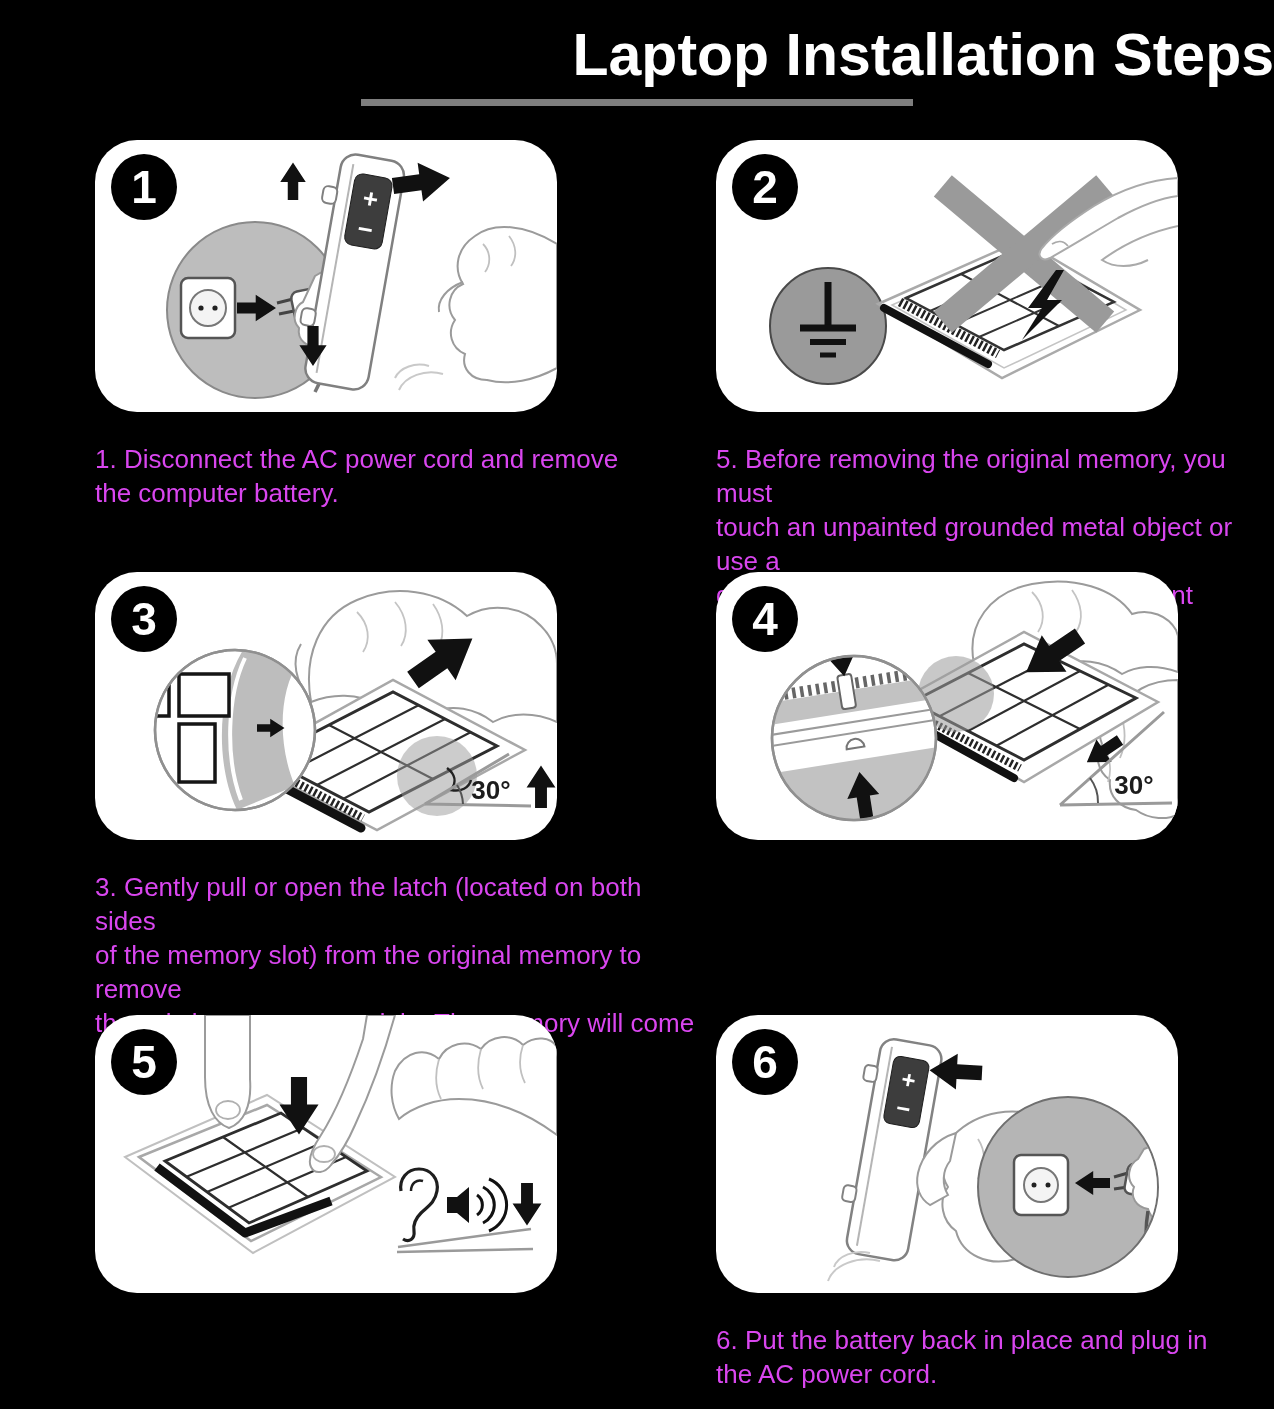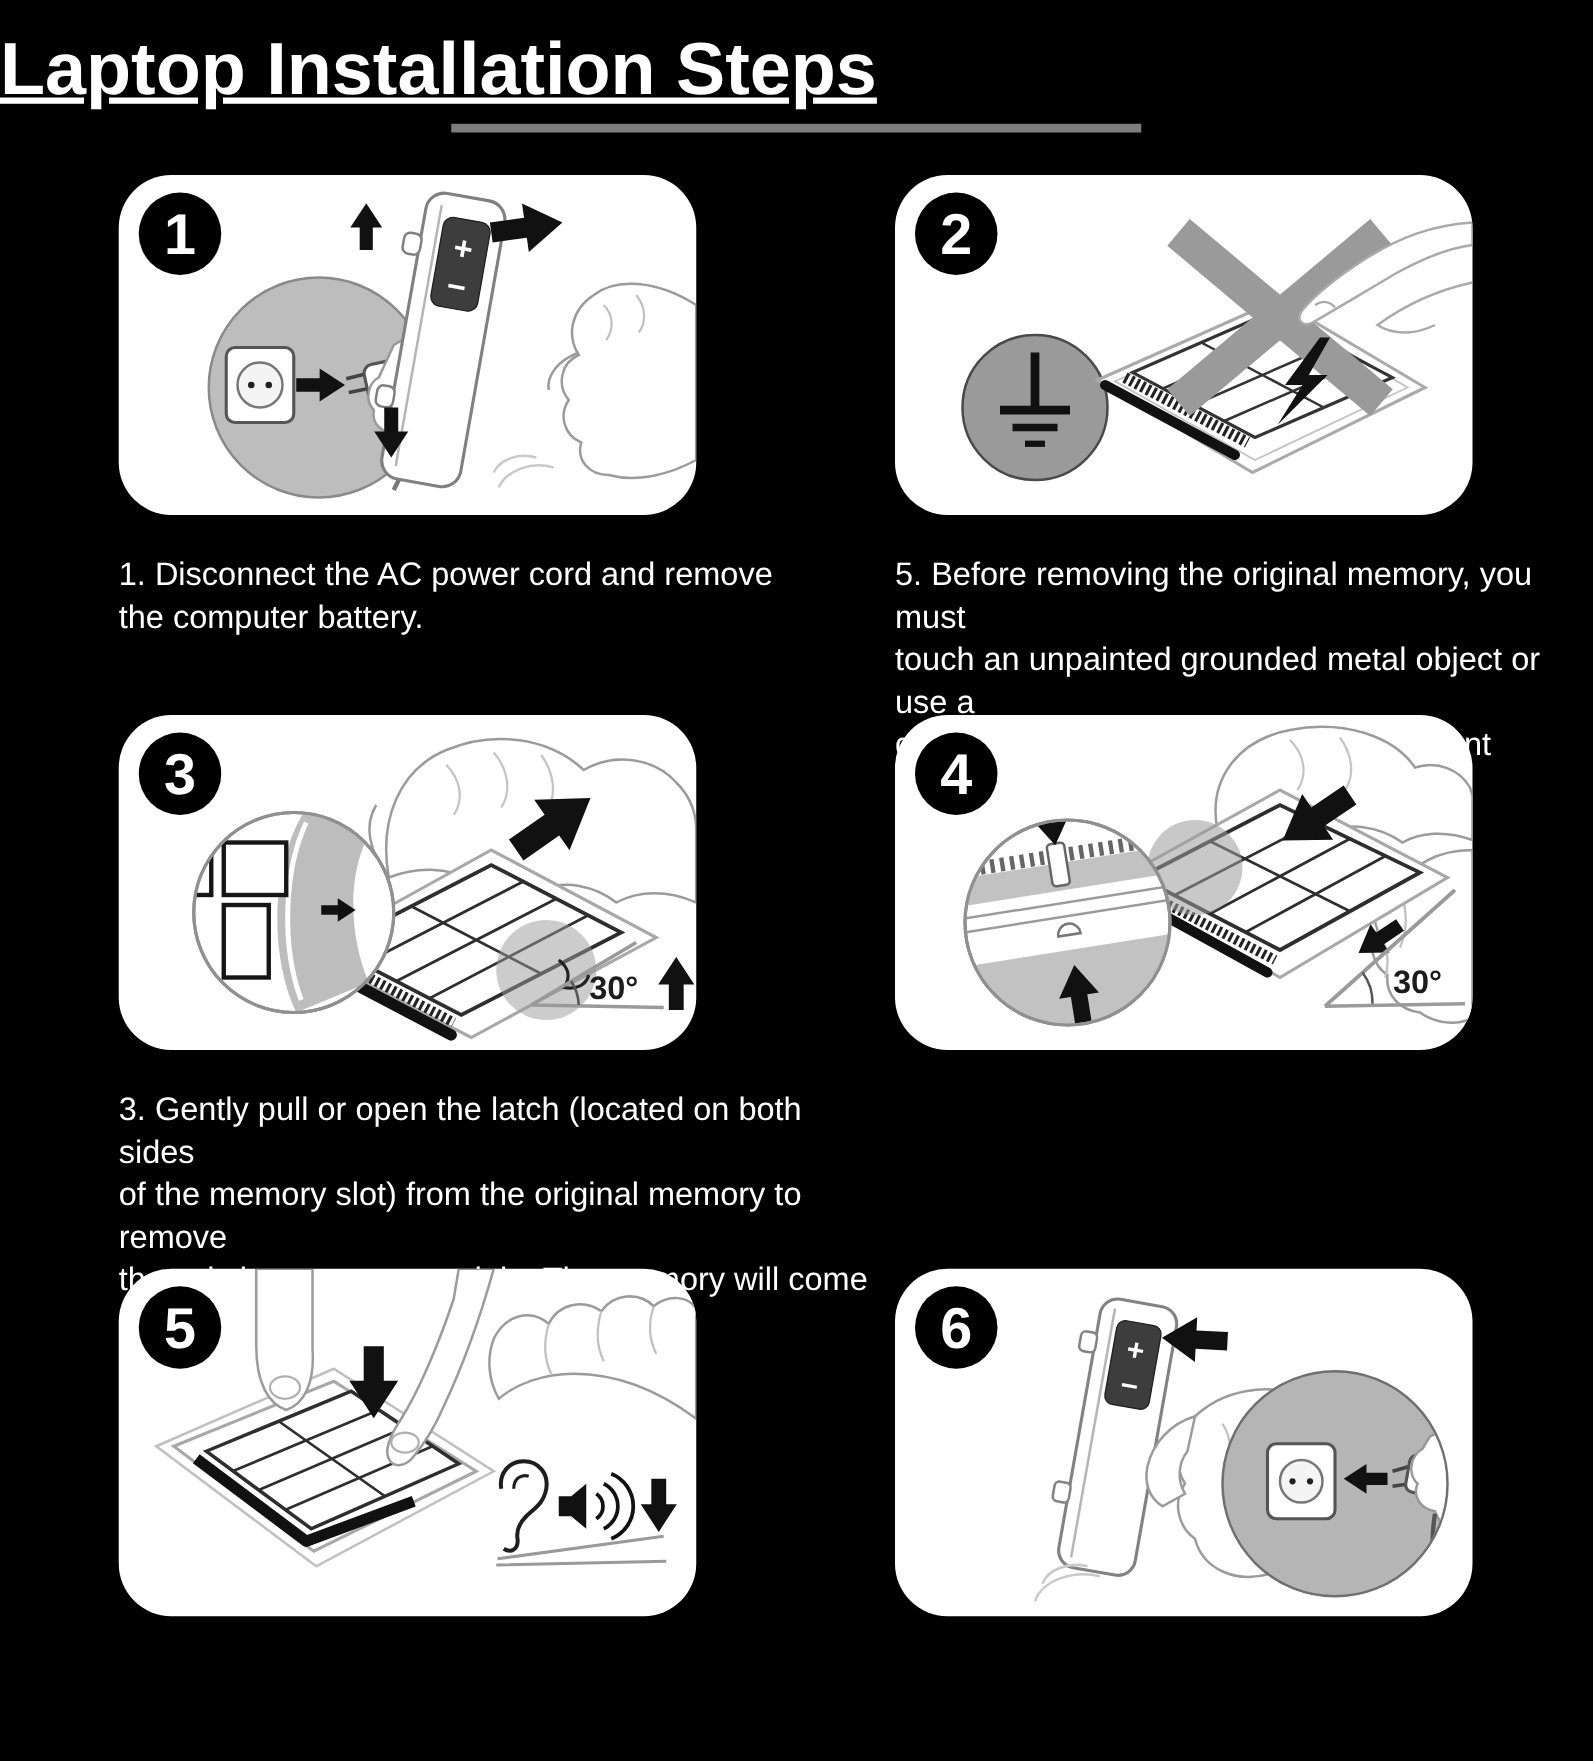--- a/index.html
+++ b/index.html
@@ -1,35 +1,35 @@
 <!DOCTYPE html>
 <html><head>
 <meta charset="utf-8">
 <style>
   html,body { margin:0; padding:0; background:#000; }
   .page { position:relative; width:1274px; height:1409px; background:#000;
           font-family:"Liberation Sans", sans-serif; overflow:hidden; }
 
-  .title { position:absolute; top:22px; left:0; width:100%; text-align:left;
+  .title { position:absolute; top:22px; left:0; width:100%; text-align:right;
            color:#fff; font-size:59px; font-weight:bold; letter-spacing:0px;
-           line-height:66px; margin:0;text-decoration:underline; }
+           line-height:66px; margin:0; }
   .title-underline { position:absolute; top:99px; left:50%; transform:translateX(-50%);
            width:552px; height:7px; background:#7e7e7e; }
 
   .step { position:absolute; }
   .panel { position:relative; width:462px; background:#fff; border-radius:42px; overflow:hidden; }
   .h1 { height:272px; } .h2 { height:268px; } .h3 { height:278px; }
   .illus { position:absolute; left:0; top:0; width:100%; height:100%; display:block; }
 
   .badge { position:absolute; top:14px; left:16px; width:66px; height:66px;
            background:#000; border-radius:50%; display:flex; align-items:center;
            justify-content:center; }
   .badge span { color:#fff; font-size:46px; font-weight:bold; line-height:1; }
 
-  .caption { color:#ffffff; font-size:26px; line-height:34px; margin:30px 0 0 0;
+  .caption { color:#d946ef; font-size:26px; line-height:34px; margin:30px 0 0 0;
              white-space:pre-line; width:600px; }
   .col2 .caption { width:558px; }
 </style>
 </head>
 <body>
 
 <div class="page">
 
   <h1 class="title">Laptop Installation Steps</h1>
   <div class="title-underline"></div>
@@ -315,15 +315,17 @@
             </g>
             <path d="M428,134 C446,126 460,128 462,130 L462,216 C448,214 436,206 432,194 C420,192 414,182 418,172 C410,164 412,150 422,144 Z" fill="#fff" stroke="#999" stroke-width="2"></path>
             <path d="M432,196 C428,220 430,240 438,258" stroke="#555" stroke-width="3.5" fill="none"></path>
           </g>
         </g>
       </svg>
       <div class="badge">
           <span>6</span>
         </div>
     </div>
+    <p class="caption">6. Put the battery back in place and plug in
+the AC power cord.</p>
   </section>
 
 </div>
 
 </body></html>

